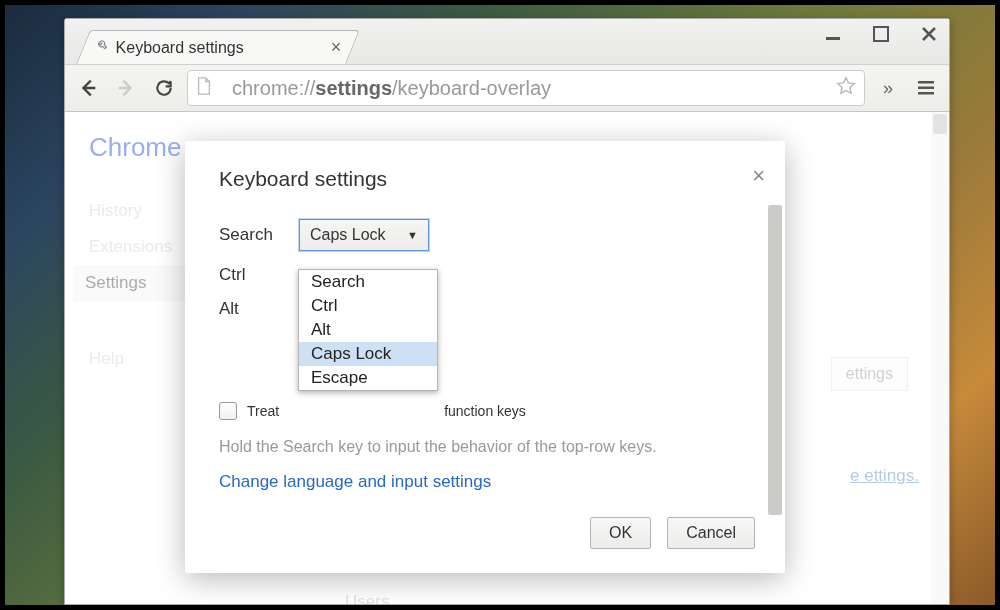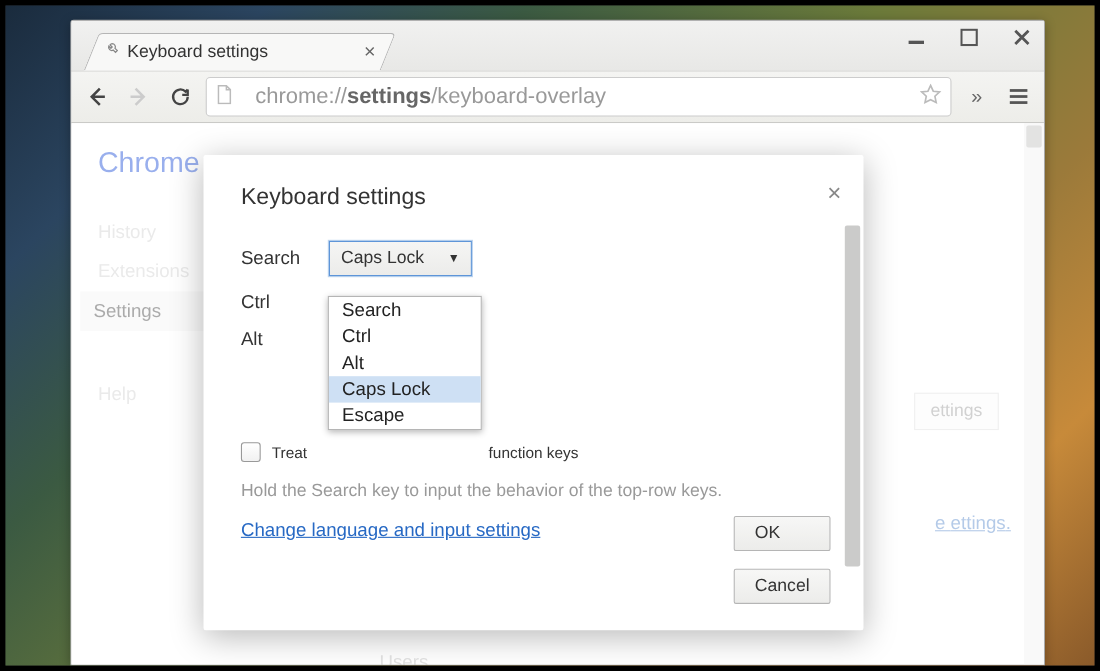--- a/index.html
+++ b/index.html
@@ -240,28 +240,26 @@
 }
 .hint {
   margin-top: 18px;
   font-size: 16px;
   color: #999;
 }
 .link {
   margin-top: 16px;
   font-size: 17px;
   color: #2769c4;
-  text-decoration: underline;
 }
 .dialog-buttons {
   position: absolute;
   right: 30px; bottom: 24px;
   display: flex;
   gap: 16px;
-  flex-direction: column;
 }
 .btn {
   border: 1px solid #b5b5b5;
   background: linear-gradient(#f7f7f6, #ececea);
   padding: 6px 18px;
   font-size: 16px;
   border-radius: 2px;
   color: #333;
 }
 </style>

